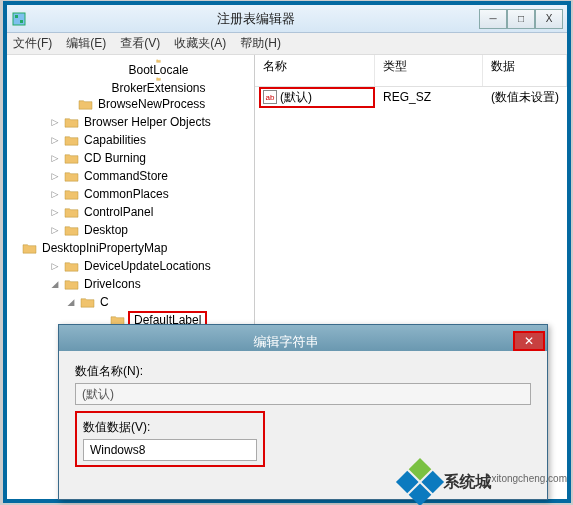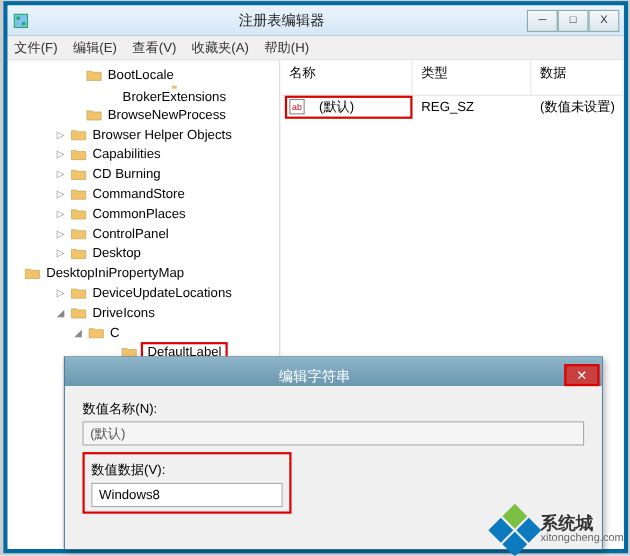--- a/index.html
+++ b/index.html
@@ -17,40 +17,40 @@
 .tree-pane { width:248px; border-right:1px solid #ccc; overflow:hidden; background:#fff; padding-top:4px; }
 .tree-item { display:flex; align-items:center; height:18px; padding-left:0; font-size:12px; color:#000; white-space:nowrap; }
 .tree-chev { width:12px; text-align:center; color:#888; font-size:9px; }
 .folder-icon { width:15px; height:13px; margin:0 3px; }
 .tree-label { padding:0 2px; }
 .tree-label.hl { border:2px solid #d00; padding:0 4px; }
 .list-pane { flex:1; background:#fff; }
 .list-header { height:32px; display:flex; border-bottom:1px solid #e0e0e0; background:#fff; font-size:12px;justify-content:space-between; }
 .list-header .col { padding:3px 8px; border-right:1px solid #e8e8e8; }
 .list-row { display:flex; align-items:center; height:20px; font-size:12px; padding-left:4px; }
-.ab-icon { width:14px; height:14px; border:1px solid #888; background:#fff; color:#c00; font-size:8px; display:flex; align-items:center; justify-content:center; margin-right:13px;}
+.ab-icon { width:14px; height:14px; border:1px solid #888; background:#fff; color:#c00; font-size:8px; display:flex; align-items:center; justify-content:center; margin-right:3px;}
 .list-row .valname { padding:0 2px; }
 .list-row .valname.hl { border:2px solid #d00; padding:0 6px 0 2px; display:flex; align-items:center;}
 .dialog { position:absolute; left:58px; top:324px; width:490px; height:176px; border:1px solid #3a6a8a; box-shadow:2px 2px 6px rgba(0,0,0,0.3); background:#fff; }
 .dialog-title { height:26px; background:linear-gradient(#8db4c8,#6a98b0); display:flex; align-items:flex-end; color:#fff; font-size:13px; }
 .dialog-title .lbl { flex:1; text-align:center; }
 .dialog-close { width:32px; height:20px; background:#c84040; color:#fff; display:flex; align-items:center; justify-content:center; font-size:12px; margin-right:2px; border:2px solid #d00;}
 .dialog-body { padding:8px 16px; background:#f0f0f0; height:calc(100% - 26px); }
 .field-label { font-size:12px; margin:4px 0 3px 0; }
 .field-input { width:100%; height:22px; border:1px solid #aaa; background:#fff; padding:0 6px; font-size:12px; }
 .field-input.ro { background:#f5f5f5; color:#555;}
 .value-group { border:2px solid #d00; padding:2px 6px 4px 6px; margin-top:6px; width:190px;}
 .dialog-buttons { display:flex; justify-content:flex-end; gap:12px; margin-top:10px; padding-right:14px;}
 .dlg-btn { width:78px; height:24px; border:1px solid #888; background:linear-gradient(#fdfdfd,#e4e4e4); font-size:12px; display:flex; align-items:center; justify-content:center; }
 .dlg-btn.hl { outline:3px solid #d00; outline-offset:1px; }
 .watermark { position:absolute; right:6px; bottom:6px; display:flex; align-items:center; gap:6px; }
 .wm-logo { width:34px; height:34px; transform:rotate(45deg); display:grid; grid-template:1fr 1fr/1fr 1fr; gap:2px;}
 .wm-logo div { background:#0b7abf; }
 .wm-logo div:nth-child(1){background:#7ac142;}
-.wm-text { font-size:16px; color:#333; font-weight:bold; display:flex; flex-direction:column; line-height:1;}
+.wm-text { font-size:16px; color:#333; font-weight:bold; display:flex; flex-direction:row; line-height:1;}
 .wm-text .sub { font-size:10px; color:#666; font-weight:normal;}
 svg.folder { fill:#f0c36d; stroke:#b8902f; stroke-width:0.5;}
 </style>
 </head>
 <body>
 
 <div class="main-window">
   <div class="titlebar">
     <svg class="app-icon" viewBox="0 0 16 16">
         <rect x="2" y="2" width="12" height="12" fill="#7ec0ee" stroke="#2a6"></rect>
@@ -66,21 +66,21 @@
   </div>
   <div class="menubar">
     <span>文件(F)</span>
     <span>编辑(E)</span>
     <span>查看(V)</span>
     <span>收藏夹(A)</span>
     <span>帮助(H)</span>
   </div>
   <div class="content">
     <div class="tree-pane" id="tree">
-        <div class="tree-item" style="padding-left: 56px;">
+        <div class="tree-item" style="padding-left: 56px; flex-direction: column;">
           <span class="tree-chev"></span>
           <svg class="folder-icon folder" viewBox="0 0 16 14">
             <path d="M1 3 L1 12 L15 12 L15 4 L7 4 L6 3 Z"></path>
           </svg>
           <span class="tree-label">BootLocale</span>
         </div>
         <div class="tree-item" style="padding-left: 56px; flex-direction: column;">
           <span class="tree-chev"></span>
           <svg class="folder-icon folder" viewBox="0 0 16 14">
             <path d="M1 3 L1 12 L15 12 L15 4 L7 4 L6 3 Z"></path>

